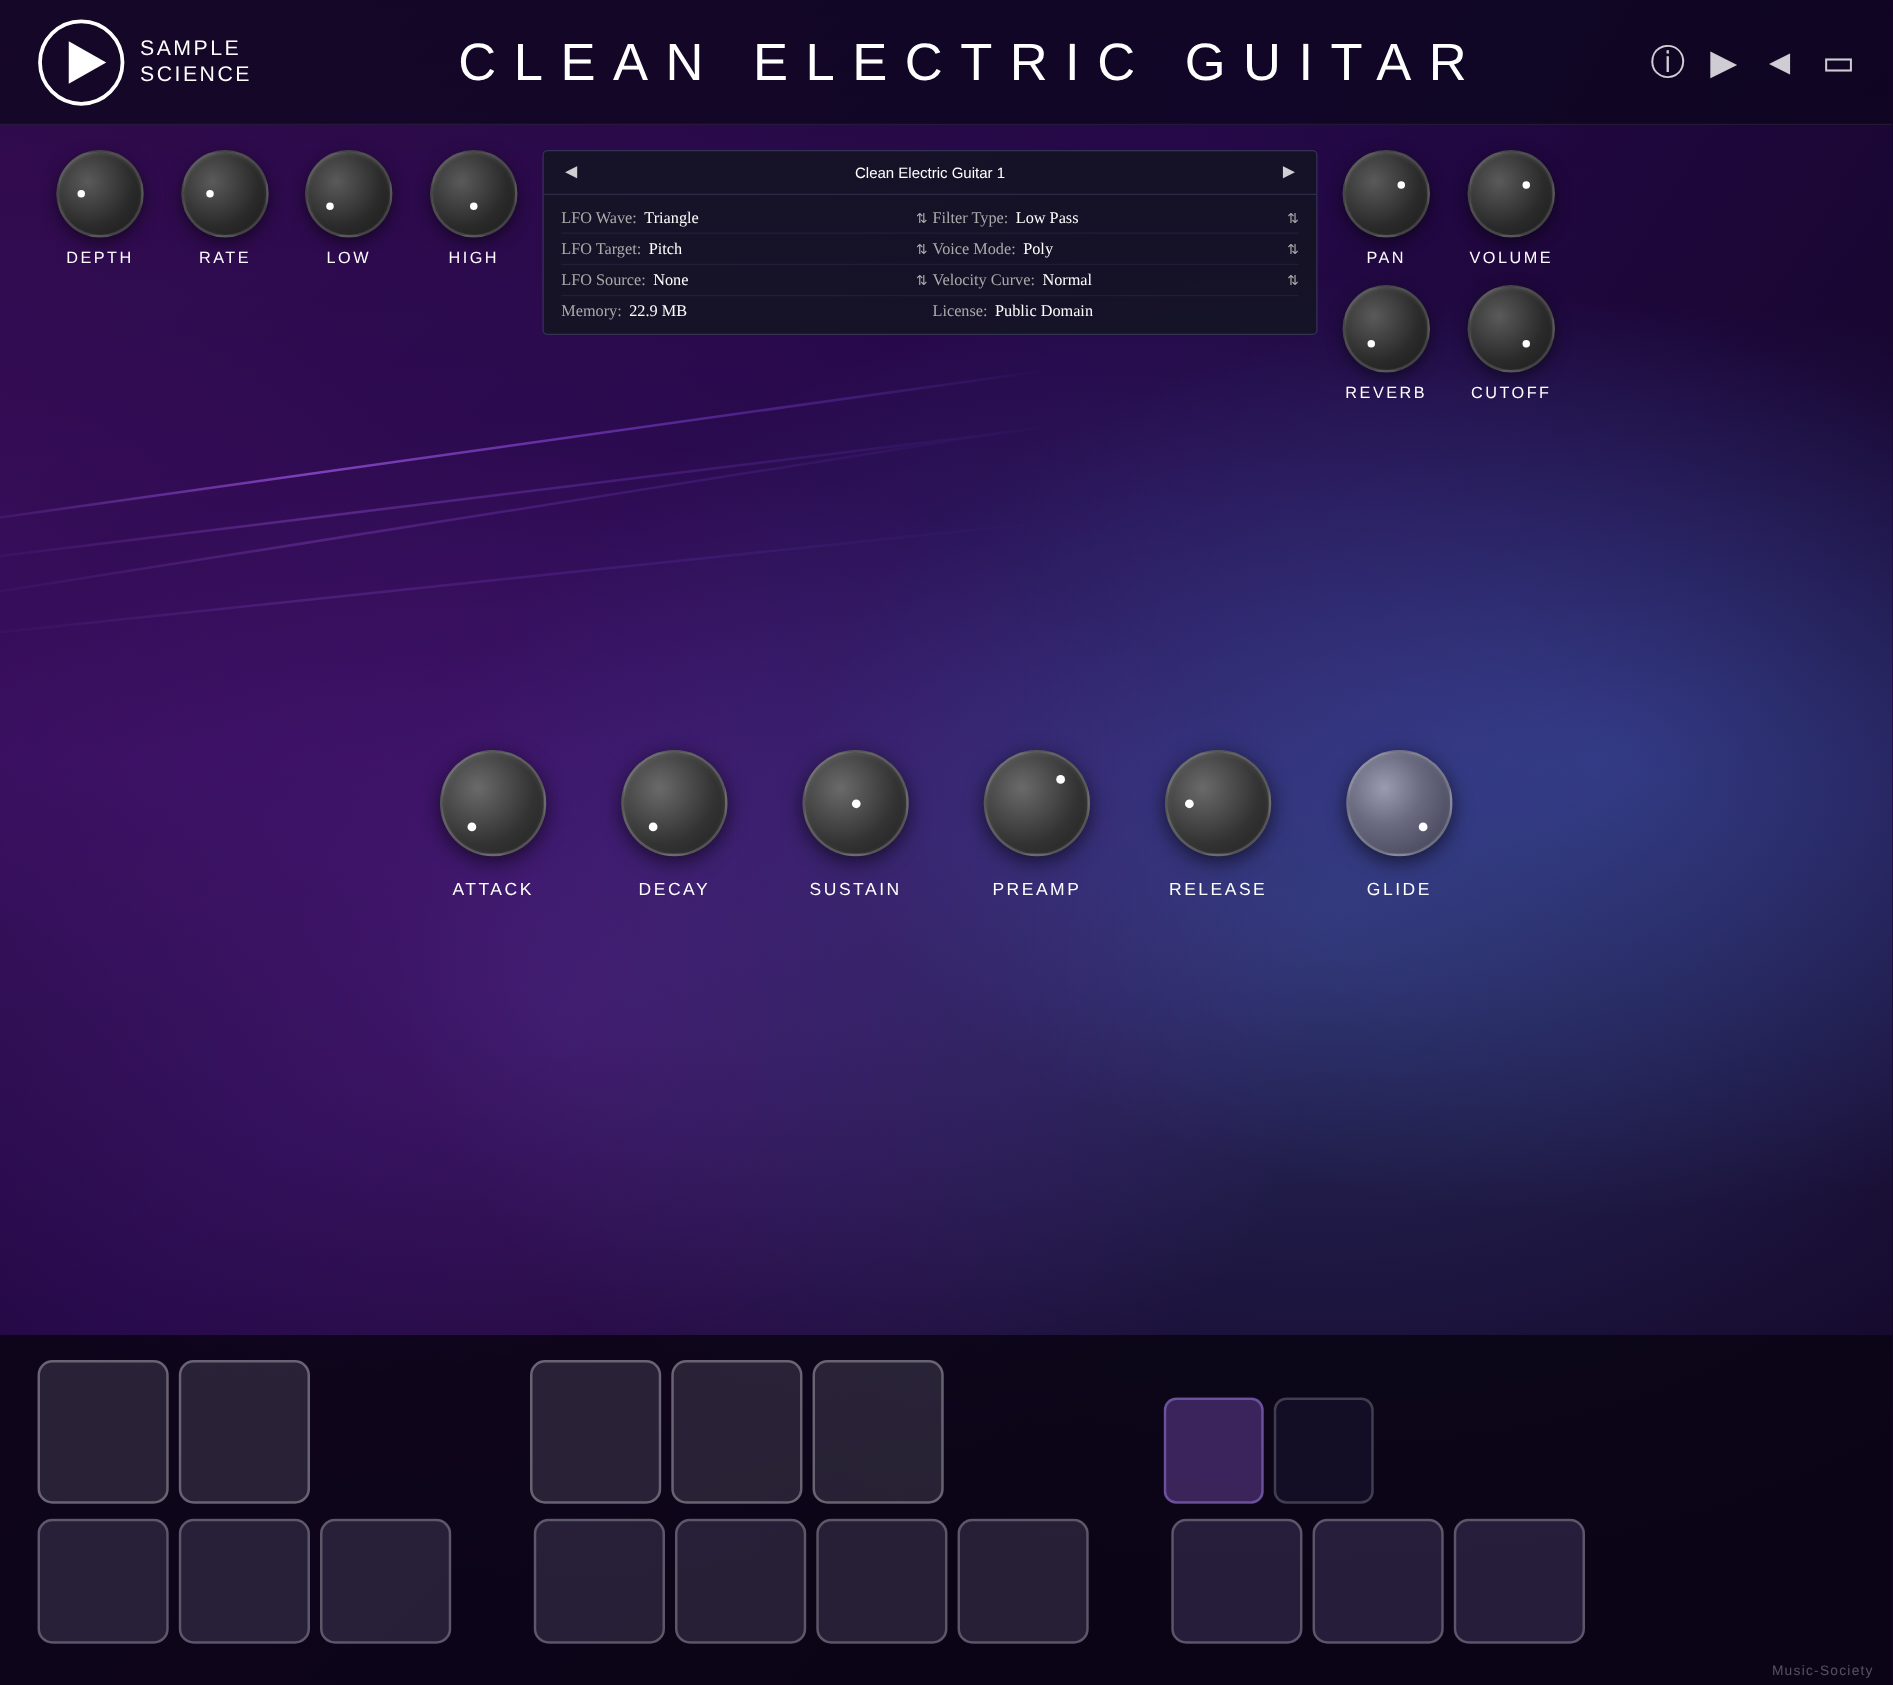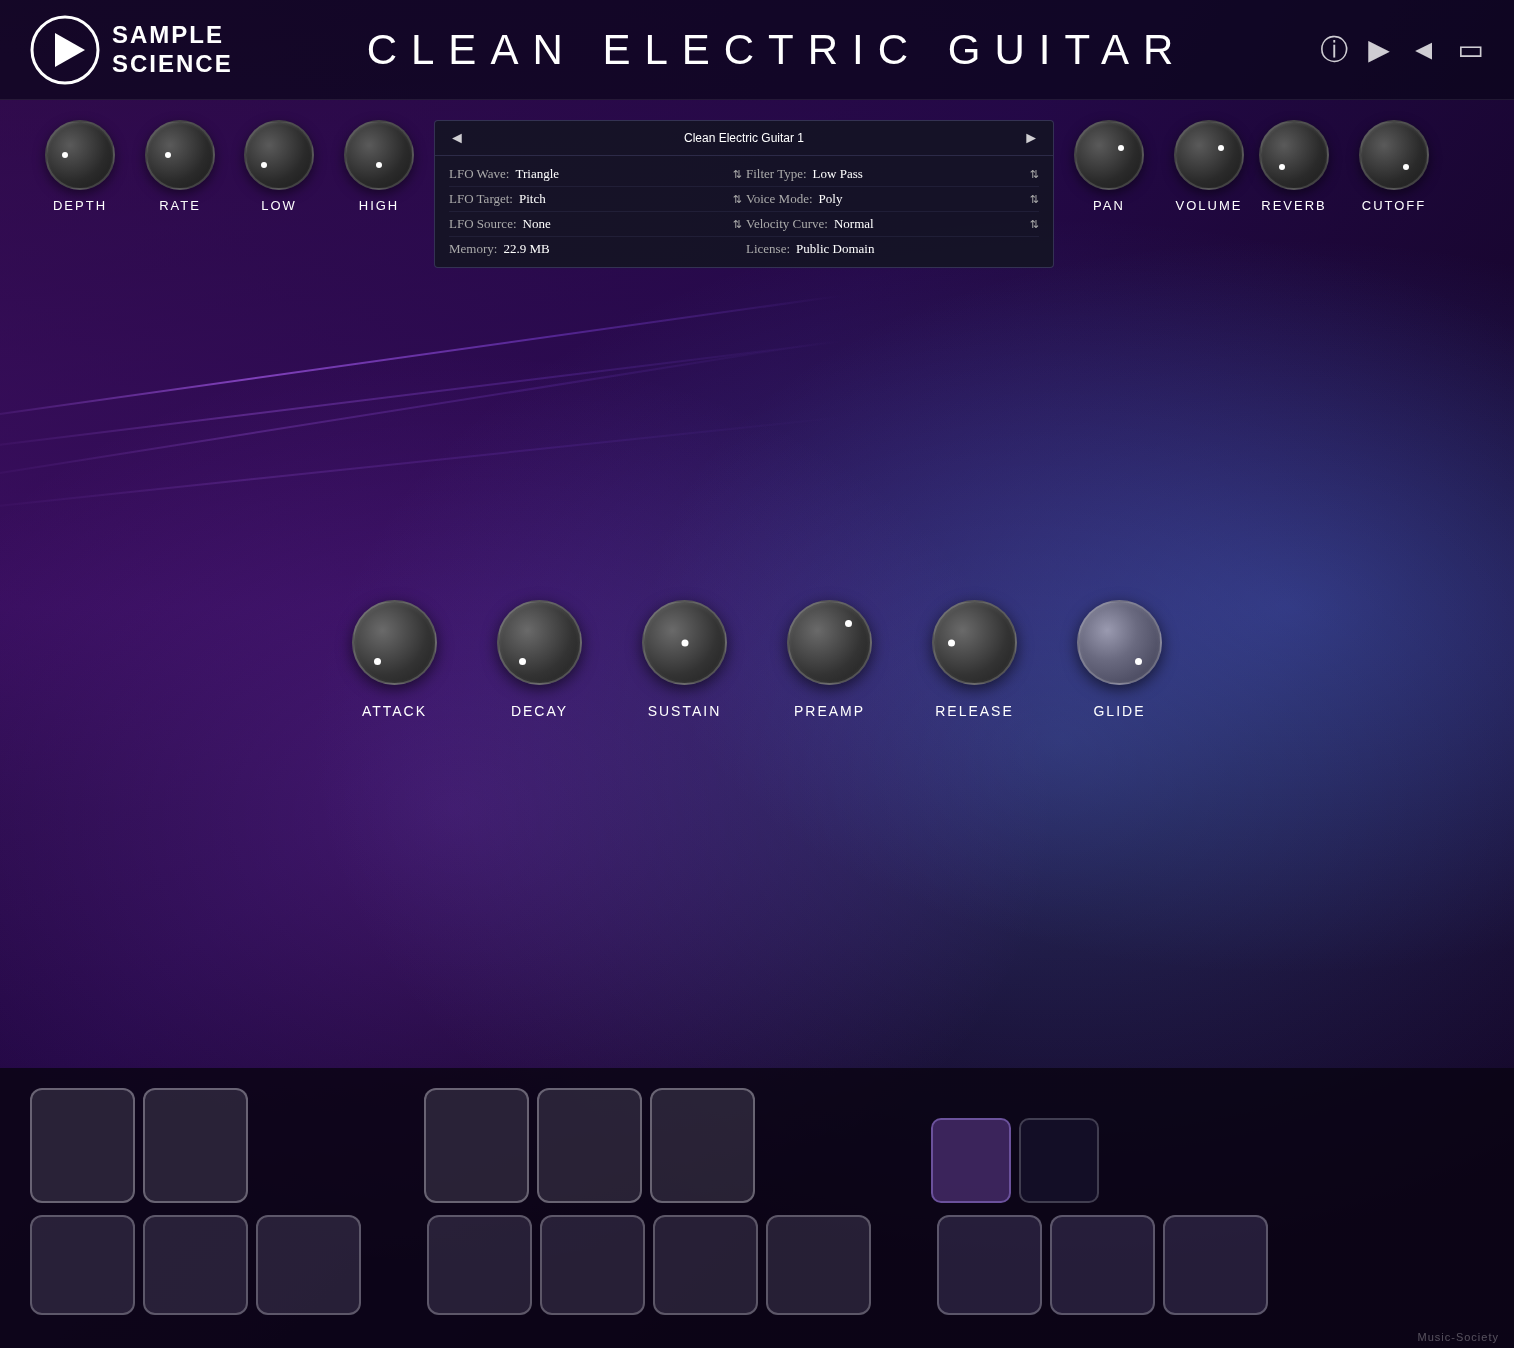--- a/index.html
+++ b/index.html
@@ -56,22 +56,22 @@
       height: 70px;
     }
 
     .logo-text {
       display: flex;
       flex-direction: column;
     }
 
     .logo-text span {
       color: white;
-      font-size: 24px;
-      font-weight: 700;
+      font-size: 17px;
+      font-weight: 400;
       letter-spacing: 2px;
       line-height: 1.2;
     }
 
     .app-title {
       flex: 1;
       text-align: center;
       color: white;
       font-size: 42px;
       font-weight: 300;
@@ -228,21 +228,21 @@
 
     .field-arrows {
       color: #aaa;
       font-size: 11px;
       cursor: pointer;
     }
 
     
     .right-knobs {
       display: flex;
-      flex-direction: row;
+      flex-direction: column;
       gap: 15px;
     }
 
     .right-knob-row {
       display: flex;
       gap: 30px;
     }
 
     
     .middle-knobs {

